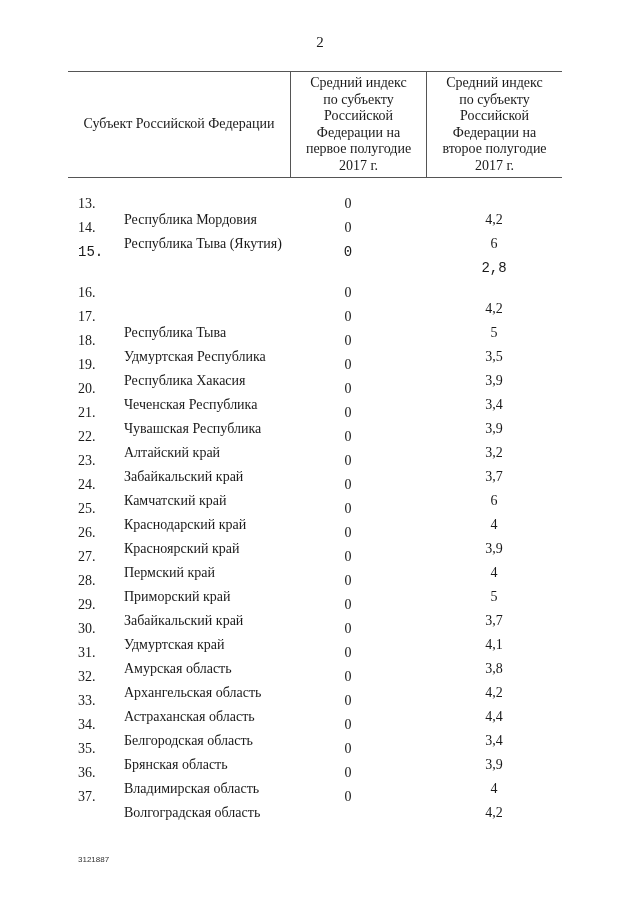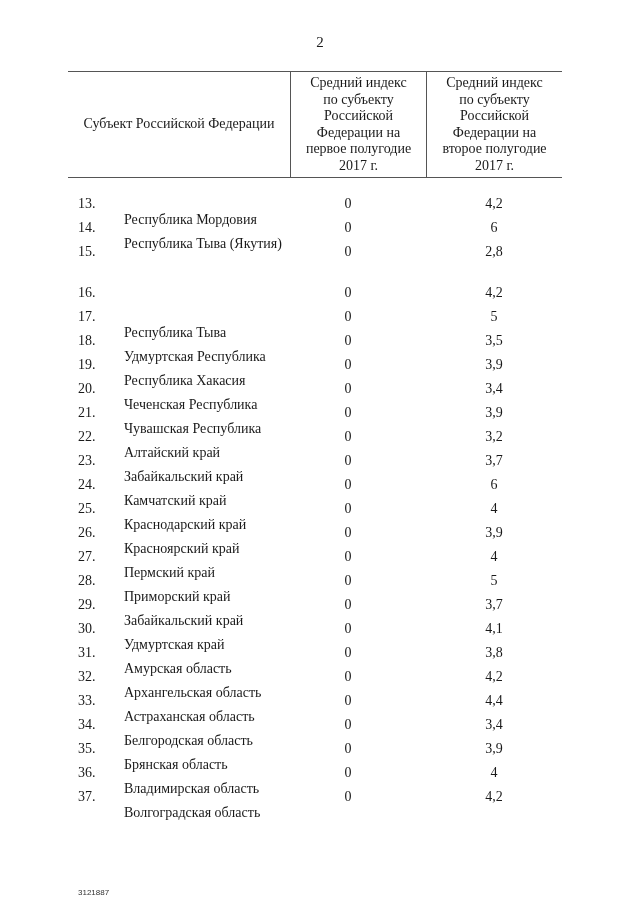--- a/index.html
+++ b/index.html
@@ -64,20 +64,21 @@
       width: 608px;
     }
     .row {
       position: relative;
       height: 24px;
       font-size: 14px;
       line-height: 18px;
     }
     .row.tall {
       height: 41px;
+      font-family: Liberation Mono, monospace;
     }
     .row .num {
       position: absolute;
       left: 78px;
       top: 2px;
     }
     .row .name {
       position: absolute;
       left: 124px;
       top: 2px;
@@ -91,31 +92,30 @@
       width: 24px;
       text-align: center;
       top: 2px;
       margin-left: -12px;
     }
     .row .v2 {
       position: absolute;
       left: 494px;
       width: 40px;
       text-align: center;
-      top: 2px;
+      top: 18px;
       margin-left: -20px;
     }
     .footer-code {
       position: absolute;
       left: 78px;
       top: 855px;
       font-family: "Liberation Sans", "DejaVu Sans", sans-serif;
       font-size: 8px;
       color: #333;
-      margin-top: 33px;
     }
   </style>
 </head>
 <body>
 
 <div class="page-number">2</div>
 
 <div class="table-header">
   <div class="hcell subject">
     <span>Субъект Российской Федерации</span>

